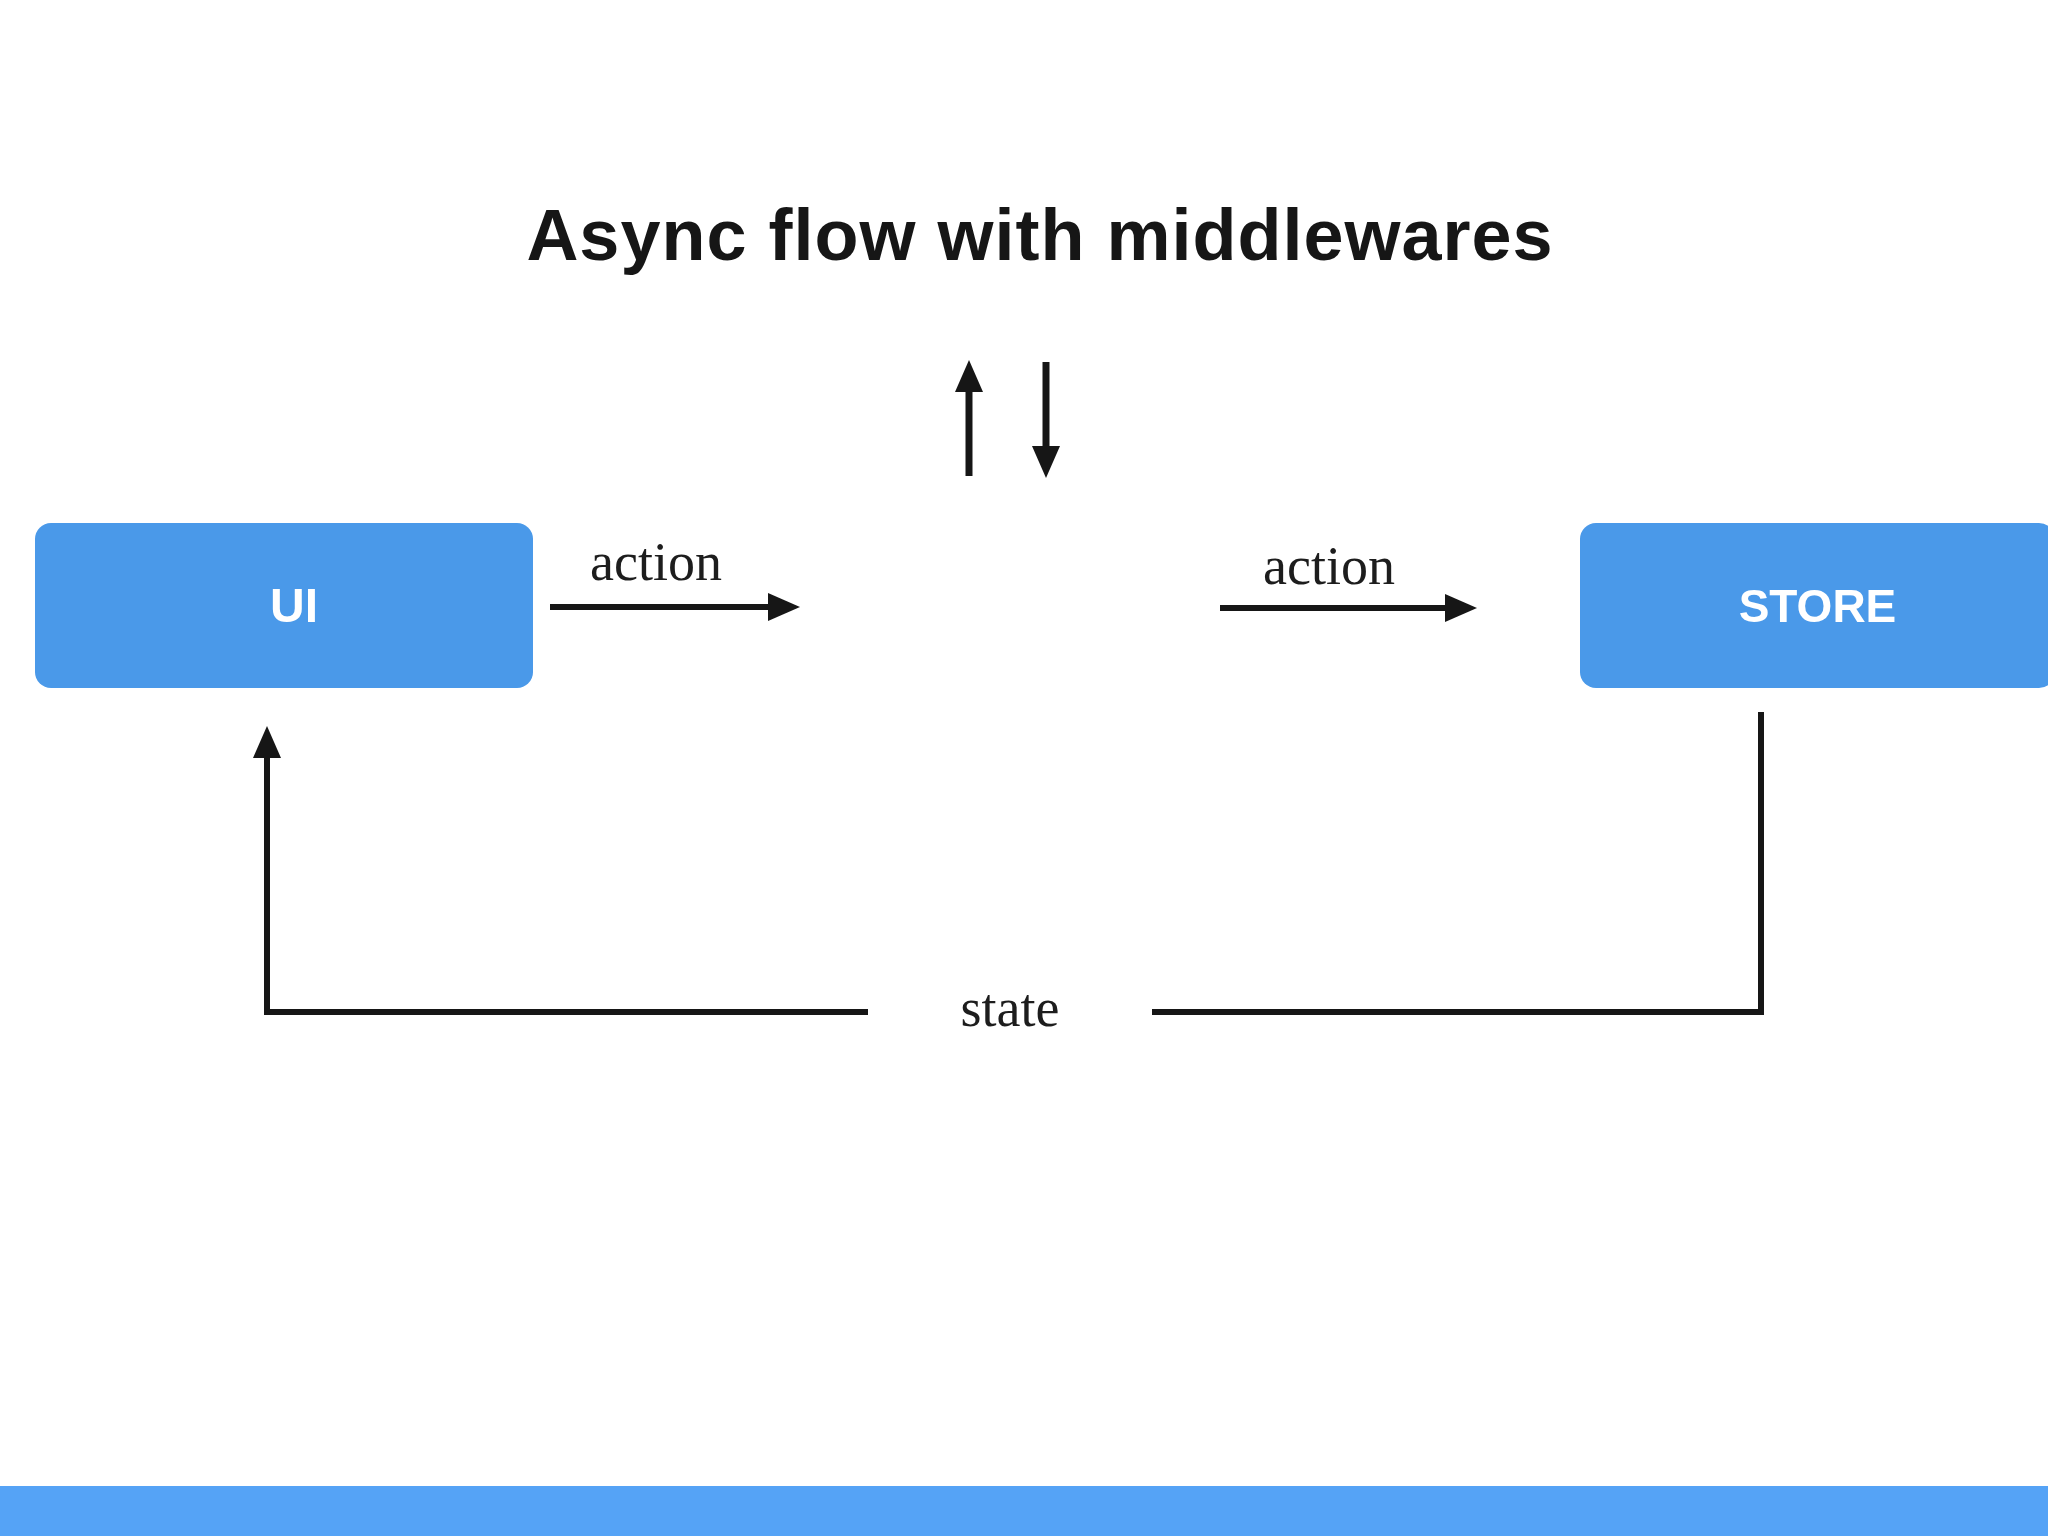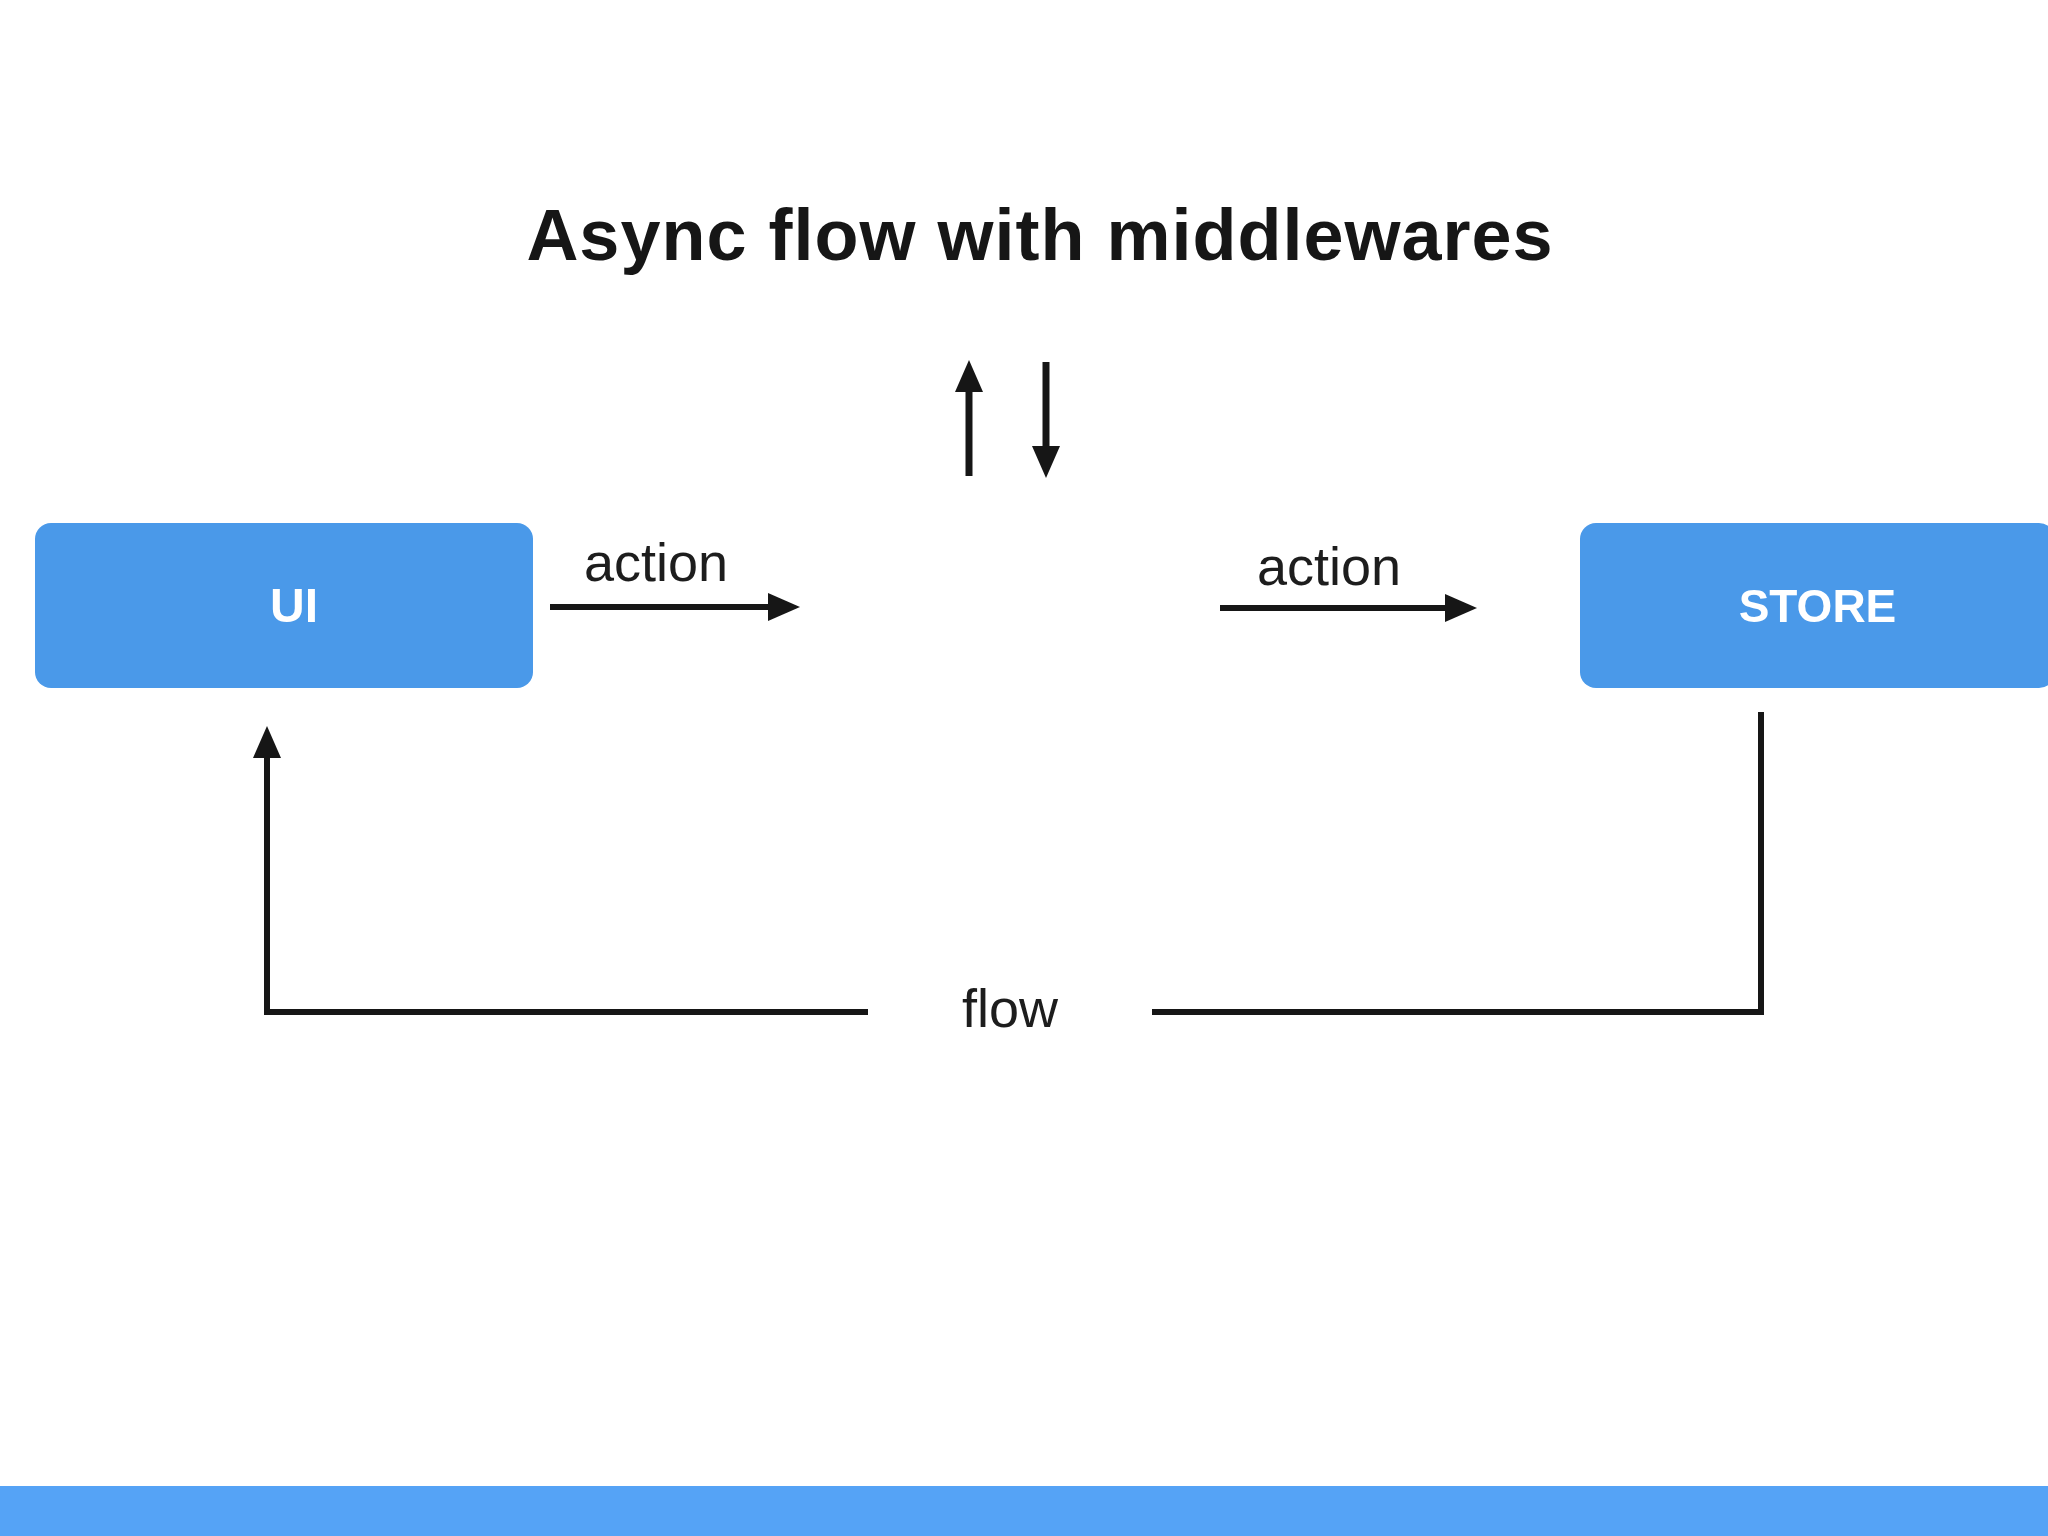--- a/index.html
+++ b/index.html
@@ -28,21 +28,21 @@
     background:var(--node-fill);
     border-radius:16px;
     display:flex;align-items:center;justify-content:center;
     color:var(--node-text);font-weight:bold;
   }
   .node-ui{left:35px;top:523px;width:478px;height:165px;font-size:48px;padding-left:20px;}
   .node-middleware{left:832px;top:522px;width:356px;height:166px;font-size:42px;}
   .node-store{left:1580px;top:523px;width:475px;height:165px;font-size:46px;}
   .edge-label{
     position:absolute;
-    font-family:Liberation Sans, sans-serif;
+    font-family:Liberation Serif, serif;
     font-size:54px;color:#1d1d1d;
     transform:translate(-50%,-50%);
     white-space:nowrap;
     background:var(--bg);
     padding:0 10px;
   }
   .label-action-1{left:656px;top:562px;}
   .label-action-2{left:1329px;top:566px;}
   .label-state{left:1010px;top:1008px;}
   svg.wires{position:absolute;left:0;top:0;pointer-events:none;}
@@ -93,17 +93,17 @@
 
 
   <div class="node node-store">
     <span>STORE</span>
   </div>
 
   <div class="edge-label label-action-1">action</div>
 
   <div class="edge-label label-action-2">action</div>
 
-  <div class="edge-label label-state">flow</div>
+  <div class="edge-label label-state">state</div>
 
   <div class="footer-bar"></div>
 
 </div>
 
 </body></html>

